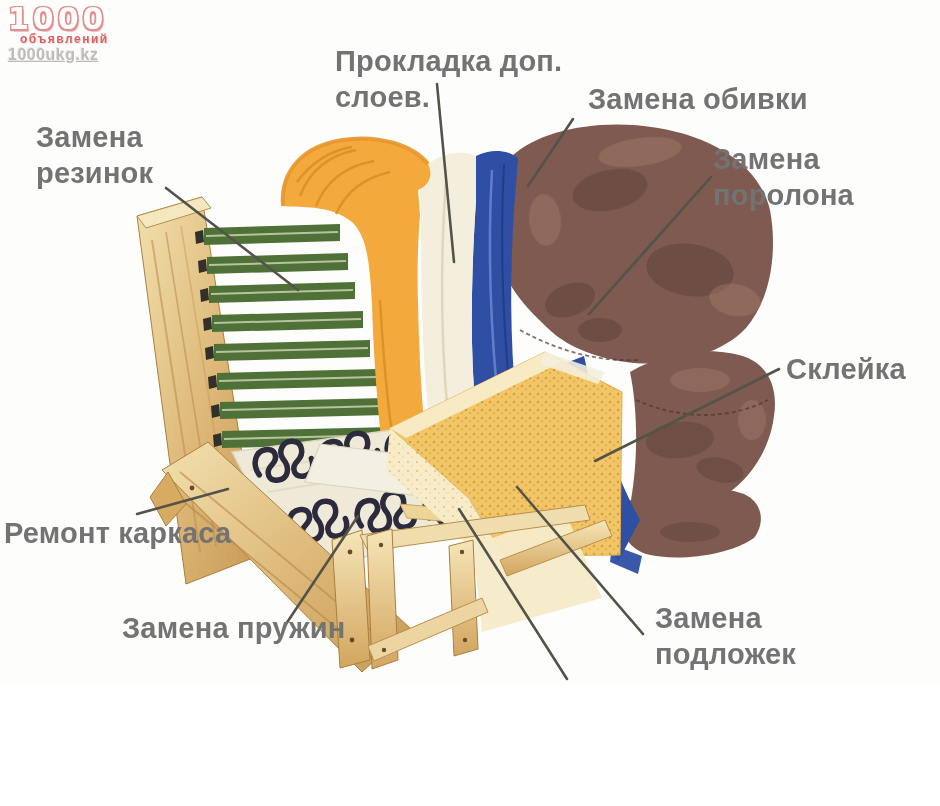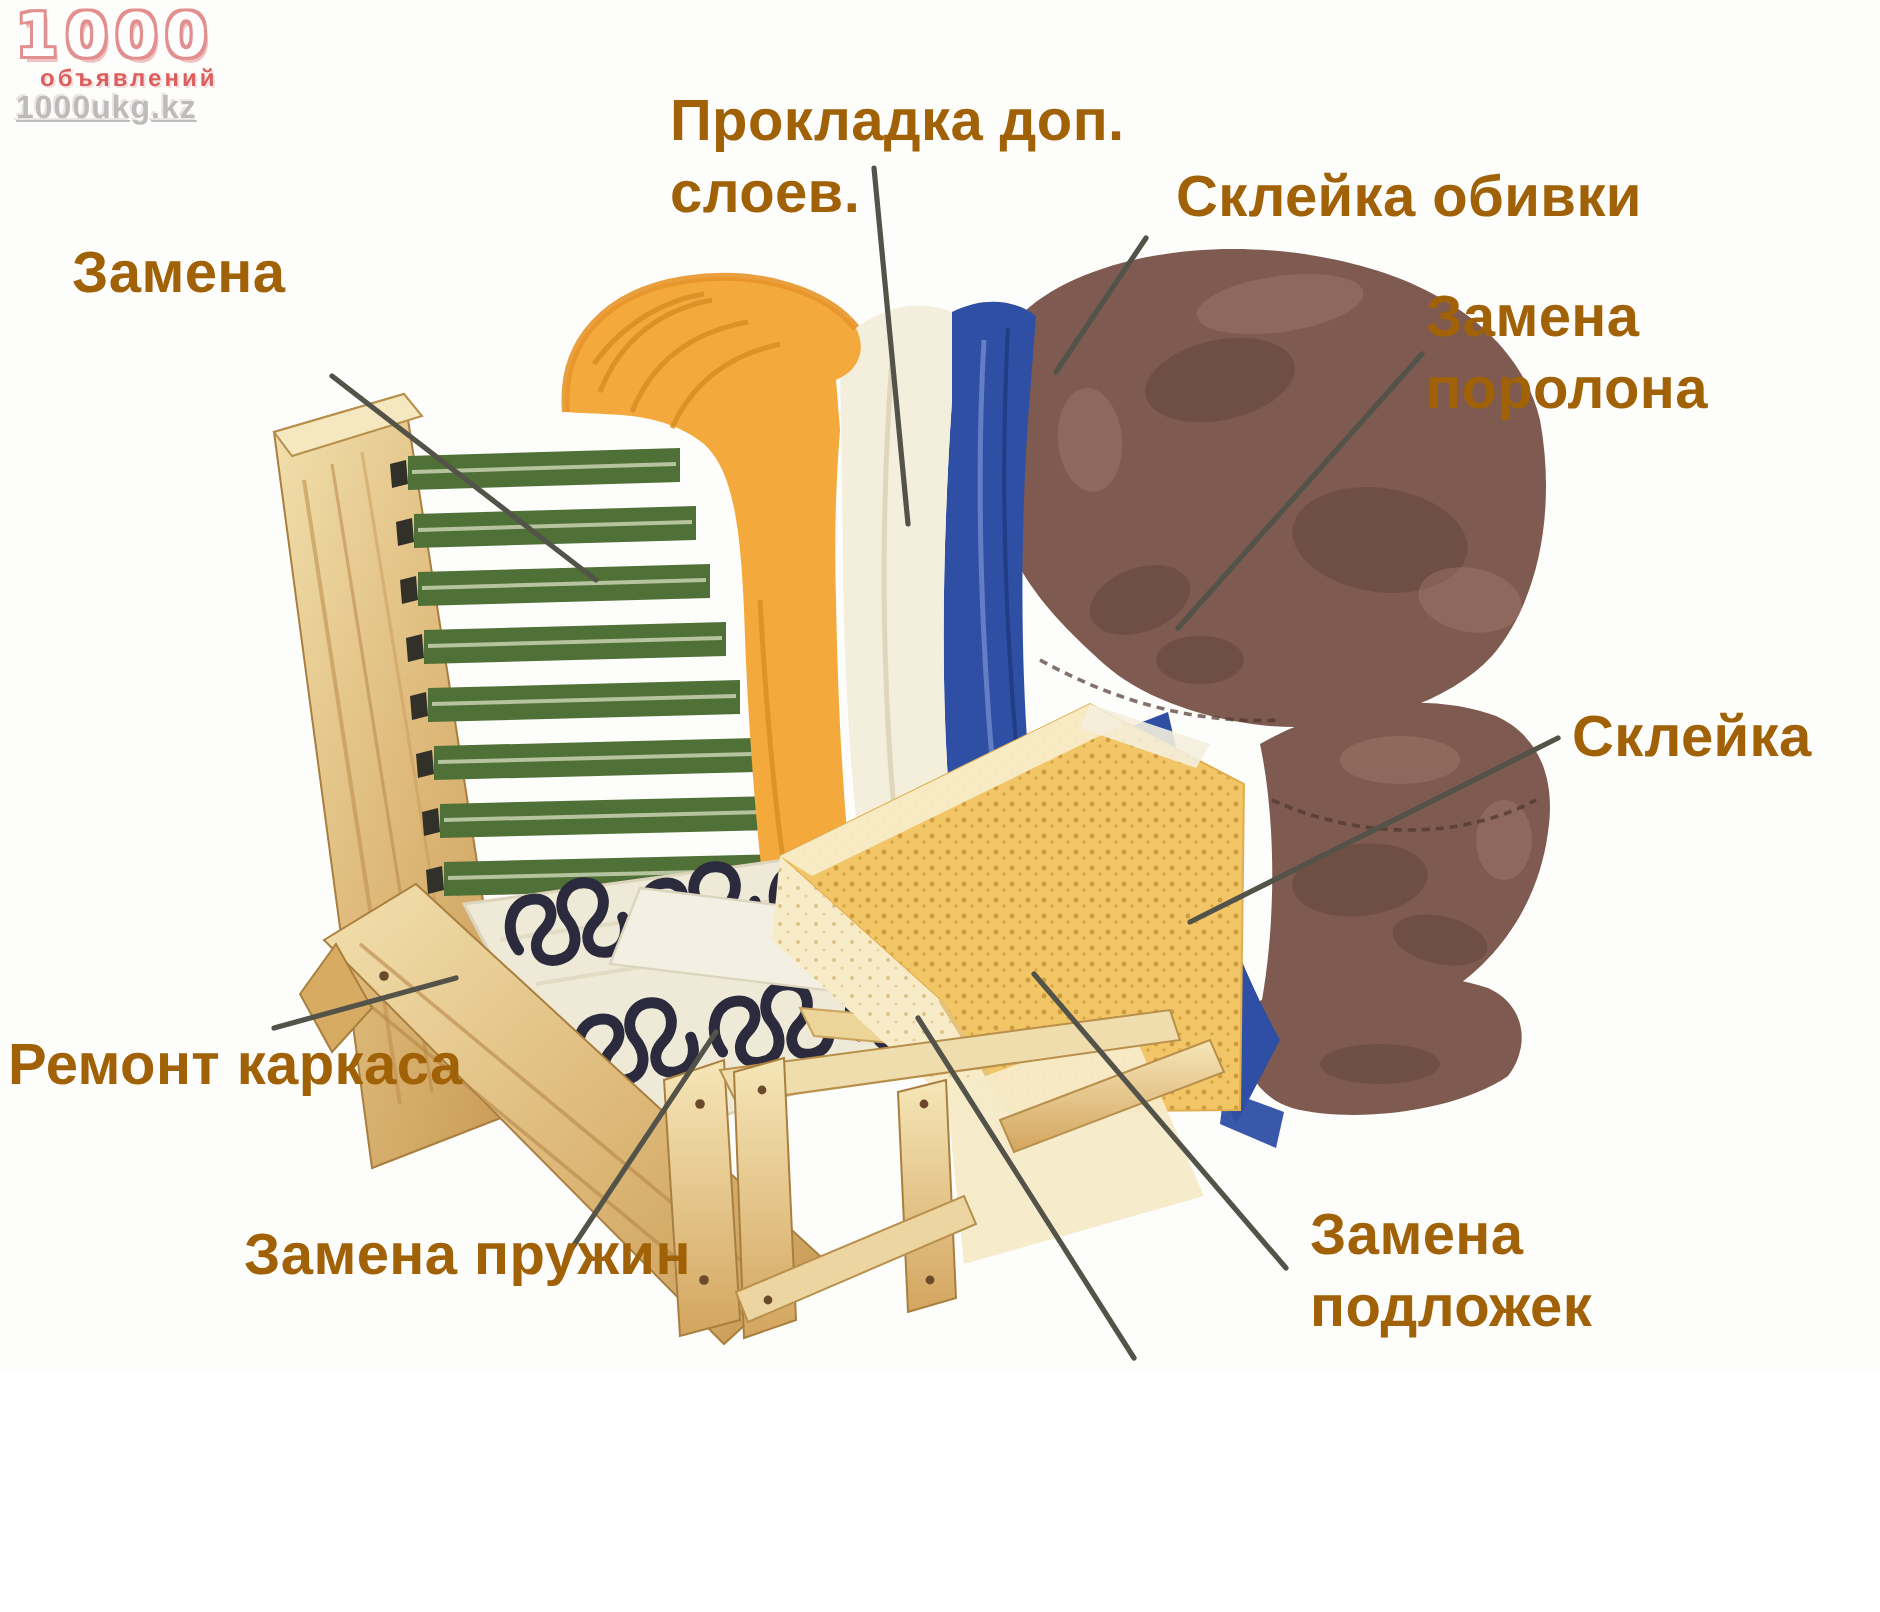--- a/index.html
+++ b/index.html
@@ -5,21 +5,21 @@
   html,body{margin:0;padding:0;background:#ffffff;}
   #stage{
     position:relative;width:940px;height:686px;overflow:hidden;
     background:#fdfdfb;
     font-family:"Liberation Sans", sans-serif;
   }
   #art{position:absolute;left:0;top:0;}
   .lbl{
     position:absolute;
     font:bold 29px/36px "Liberation Sans", sans-serif;
-    color:#a16207;
+    color:#737373;
     white-space:nowrap;
     letter-spacing:0.2px;
   }
   .lbl .ln{display:block;}
   #wm{position:absolute;left:8px;top:6px;opacity:.9;line-height:1;}
   #wm .wm-big{
     font:bold 30px/26px "DejaVu Sans", sans-serif;
     letter-spacing:4px;color:#fff;
     text-shadow:-1.5px -1.5px 0 #e08484,1.5px -1.5px 0 #e08484,-1.5px 1.5px 0 #e08484,1.5px 1.5px 0 #e08484,2px 3px 0 #f0baba;
   }
@@ -232,28 +232,29 @@
     <div class="wm-big">1000</div>
     <div class="wm-cap">объявлений</div>
     <div class="wm-site">1000ukg.kz</div>
   </div>
 
   <div class="lbl" style="left:335px;top:43px">
     <span class="ln">Прокладка доп.</span>
     <span class="ln">слоев.</span>
   </div>
   <div class="lbl" style="left:588px;top:81px">
-    <span class="ln">Склейка обивки</span>
+    <span class="ln">Замена обивки</span>
   </div>
   <div class="lbl" style="left:713px;top:141px">
     <span class="ln">Замена</span>
     <span class="ln">поролона</span>
   </div>
   <div class="lbl" style="left:36px;top:119px">
     <span class="ln">Замена</span>
+    <span class="ln">резинок</span>
   </div>
   <div class="lbl" style="left:786px;top:351px">
     <span class="ln">Склейка</span>
   </div>
   <div class="lbl" style="left:4px;top:515px">
     <span class="ln">Ремонт каркаса</span>
   </div>
   <div class="lbl" style="left:122px;top:610px">
     <span class="ln">Замена пружин</span>
   </div>

